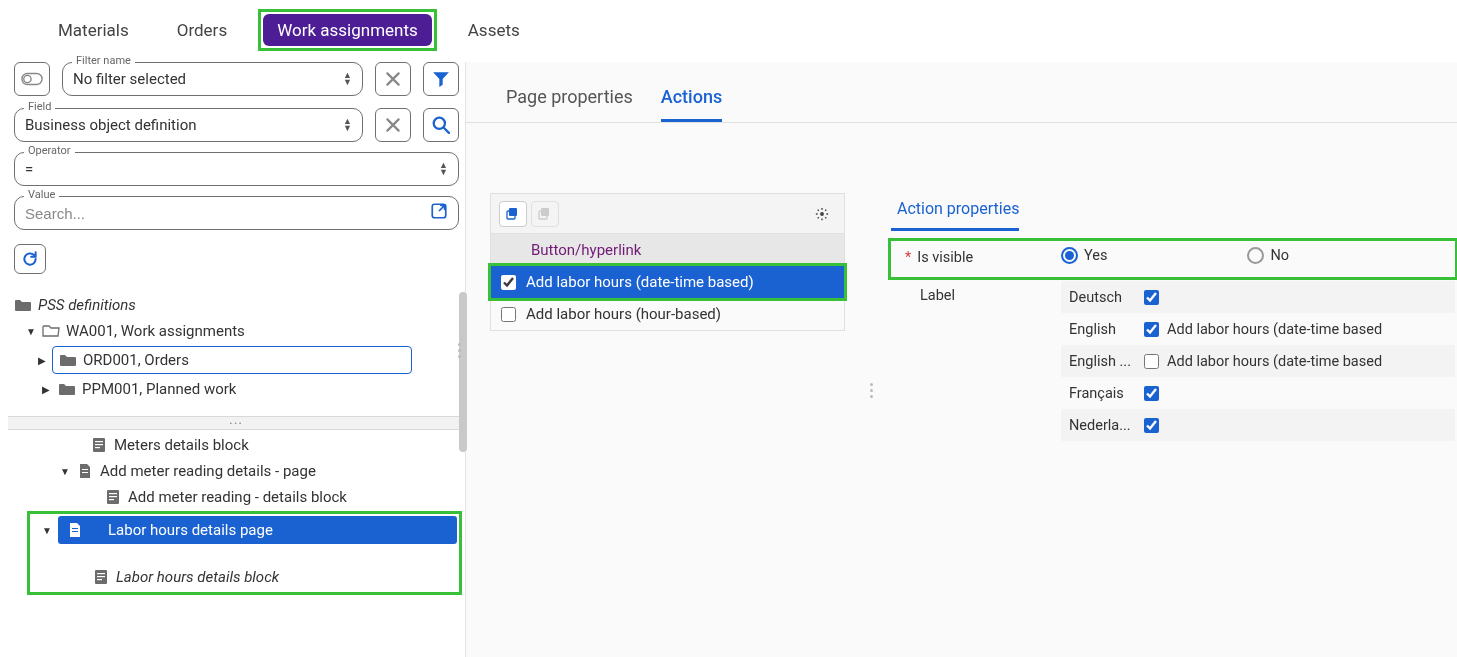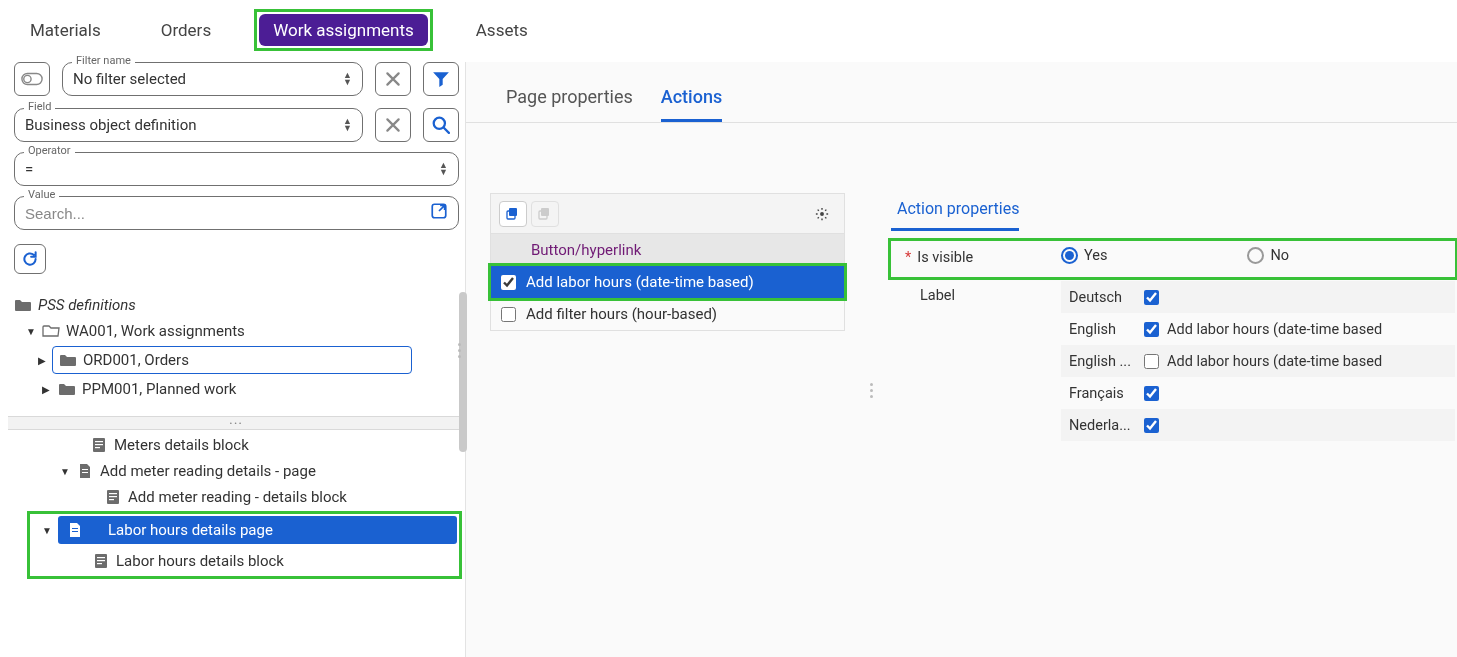--- a/index.html
+++ b/index.html
@@ -7,21 +7,21 @@
     font-family: -apple-system, "Segoe UI", Roboto, Arial, sans-serif;
     font-size: 14px;
     color: #333;
     background: #fff;
     width: 1457px;
     height: 657px;
     overflow: hidden;
   }
 
   
-  .topbar { display: flex; align-items: center; gap: 32px; padding: 12px 16px 14px 16px; }
+  .topbar { display: flex; align-items: center; gap: 20px; padding: 12px 16px 14px 16px; margin-left: 28px; }
   .toptab {
     font-size: 17px; color: #444; cursor: pointer;
     padding: 6px 14px; border-radius: 6px;
   }
   .toptab.active { background: #4c1d95; color: #fff; }
   .highlight-green { outline: 3px solid #38c138; outline-offset: 0; }
 
   
   .main { display: flex; height: calc(100% - 58px); }
   .left-col { width: 465px; flex: 0 0 465px; padding-left: 8px; position: relative; }
@@ -347,21 +347,21 @@
               <span class="page-ico">
                 <svg width="14" height="16" viewBox="0 0 14 16">
                     <path d="M2 1 h7 l3 3 v11 h-10 z" fill="#fff"></path>
                     <rect x="4" y="6" width="6" height="1" fill="#1a61d1"></rect>
                     <rect x="4" y="9" width="6" height="1" fill="#1a61d1"></rect>
                   </svg>
               </span>
               <span class="label">Labor hours details page</span>
             </div>
           </div>
-          <div class="tree-item" style="padding-left:60px; margin-top:4px;">
+          <div class="tree-item" style="padding-left:60px; margin-top:20px;font-style:italic;">
             <span class="block-ico">
               <svg width="14" height="16" viewBox="0 0 14 16">
                   <rect x="1" y="1" width="12" height="14" rx="1" fill="#6c6c6c"></rect>
                   <rect x="3" y="4" width="8" height="1.2" fill="#fff"></rect>
                   <rect x="3" y="7" width="8" height="1.2" fill="#fff"></rect>
                   <rect x="3" y="10" width="5" height="1.2" fill="#fff"></rect>
                 </svg>
             </span>
             <span class="label">Labor hours details block</span>
           </div>
@@ -409,21 +409,21 @@
         <div class="actions-list">
           <div class="al-header">Button/hyperlink</div>
           <div class="highlight-green" style="padding:0;">
             <div class="al-row sel">
               <input type="checkbox" checked="" style="">
               <span>Add labor hours (date-time based)</span>
             </div>
           </div>
           <div class="al-row">
             <input type="checkbox" style="">
-            <span>Add filter hours (hour-based)</span>
+            <span>Add labor hours (hour-based)</span>
           </div>
         </div>
       </div>
 
       <div class="resize-dots">
           <span></span>
           <span></span>
           <span></span>
         </div>
 

